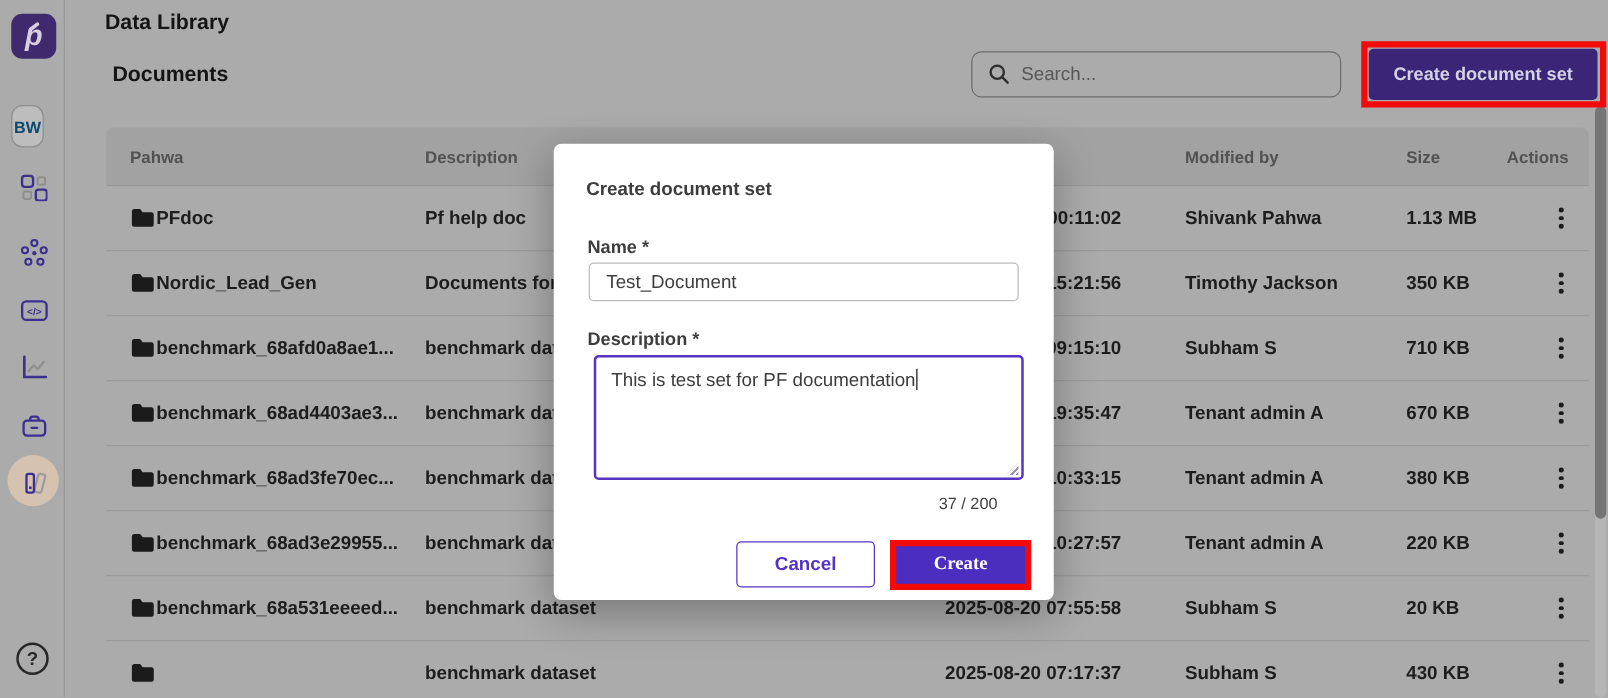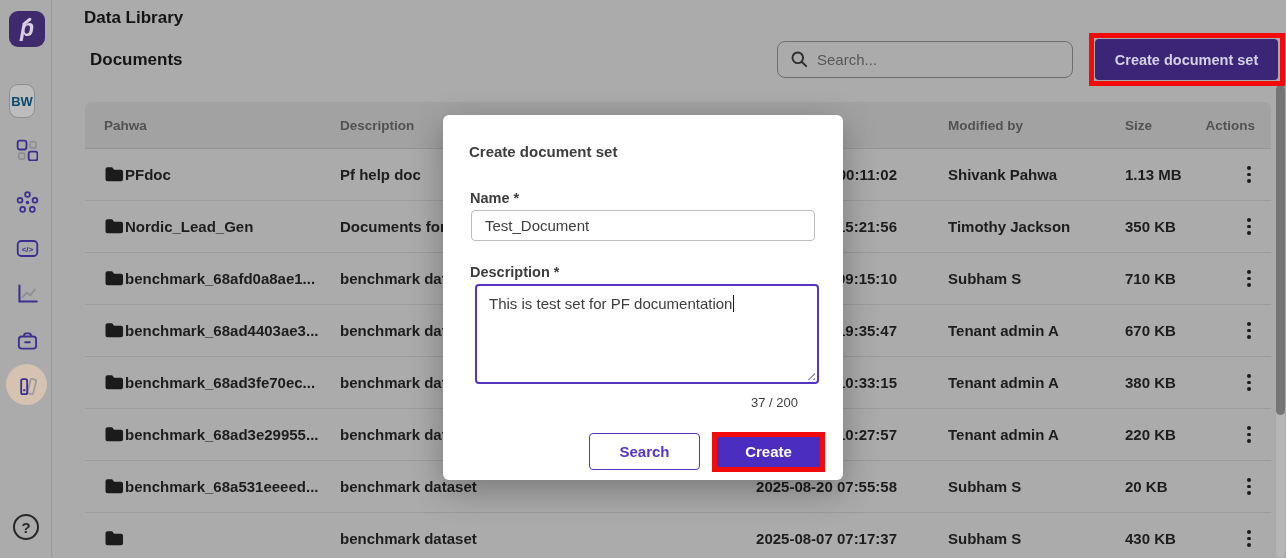--- a/index.html
+++ b/index.html
@@ -46,21 +46,21 @@
   .modal { position:absolute; left:443px; top:115px; width:400px; height:365px; background:#ffffff; border-radius:6px; box-shadow:0 10px 34px rgba(0,0,0,.30); z-index:20; }
   .m-title { position:absolute; left:26px; top:28px; font-size:15px; font-weight:700; color:#3d3d3d; }
   .m-label-name { position:absolute; left:27px; top:75px; font-size:14.5px; font-weight:700; color:#3d3d3d; }
   .m-input { position:absolute; left:28px; top:95px; width:344px; height:31px; border:1px solid #bdbdbd; border-radius:4px; padding-left:13px; font-size:15px; color:#3d3d3d; font-family:"Liberation Sans",sans-serif; outline:none; background:#fff; }
   .m-label-desc { position:absolute; left:27px; top:149px; font-size:14.5px; font-weight:700; color:#3d3d3d; }
   .m-textarea { position:absolute; left:32px; top:169px; width:344px; height:100px; border:2px solid #5534c2; border-radius:4px; padding:9px 12px; font-size:15px; color:#3d3d3d; white-space:pre-wrap; cursor:text; }
   .caret { display:inline-block; width:0; border-left:1.5px solid #1a1a1a; height:17px; vertical-align:-3px; margin-left:1px; }
   .resize-handle { position:absolute; right:2px; bottom:2px; width:10px; height:10px; background:repeating-linear-gradient(135deg, transparent 0 2px, #9a92cf 2px 3.5px); clip-path:polygon(100% 0, 100% 100%, 0 100%); }
   .m-counter { position:absolute; right:45px; top:280px; font-size:13px; color:#3d3d3d; }
   .m-cancel { position:absolute; left:146px; top:318px; width:111px; height:37px; border:1.5px solid #5534c2; border-radius:4px; background:#fff; color:#5534c2; font-size:15px; font-weight:700; font-family:"Liberation Sans",sans-serif; cursor:pointer; }
-  .m-create { position:absolute; left:273px; top:320px; width:105px; height:33px; border:none; border-radius:3px; background:#4b2ec0; color:#ffffff; font-size:15px; font-weight:700; font-family:Liberation Sans, sans-serif; cursor:pointer; }
+  .m-create { position:absolute; left:273px; top:320px; width:105px; height:33px; border:none; border-radius:3px; background:#4b2ec0; color:#ffffff; font-size:15px; font-weight:700; font-family:Liberation Serif, serif; cursor:pointer; }
 
   
   .annot { position:absolute; border:5px solid #f30b0b; z-index:40; pointer-events:none; }
   .annot-top { left:1089px; top:33px; width:196px; height:53px; }
   .annot-create { left:712px; top:432px; width:113px; height:40px; }
 
   svg { display:block; }
 </style>
 </head>
 <body>
@@ -283,21 +283,21 @@
         </div>
       </div>
   </div>
   <div class="trow">
     <div class="c-name">
         <svg width="20" height="17" viewBox="0 0 20 17">
           <path d="M1.5 3.2 a2 2 0 0 1 2-2 h4.6 l2 2.5 h6.9 a2 2 0 0 1 2 2 v7.6 a2 2 0 0 1 -2 2 h-13.5 a2 2 0 0 1 -2-2 z" fill="#1b1b1b"></path>
         </svg>
       </div>
     <div class="c-desc">benchmark dataset</div>
-    <div class="c-mod-on">2025-08-07 07:17:37</div>
+    <div class="c-mod-on">2025-08-20 07:17:37</div>
     <div class="c-mod-by">Subham S</div>
     <div class="c-size">430 KB</div>
     <div class="c-actions">
         <div class="dots">
           <i></i>
           <i></i>
           <i></i>
         </div>
       </div>
   </div>
@@ -306,18 +306,18 @@
 <div class="sb-track"></div>
 <div class="sb-thumb"></div>
 
 <div class="modal">
   <div class="m-title">Create document set</div>
   <div class="m-label-name">Name *</div>
   <input class="m-input" type="text" value="Test_Document" style="">
   <div class="m-label-desc">Description *</div>
   <div class="m-textarea"><span>This is test set for PF documentation</span><span class="caret"></span><span class="resize-handle"></span></div>
   <div class="m-counter">37 / 200</div>
-  <button class="m-cancel">Search</button>
+  <button class="m-cancel">Cancel</button>
   <button class="m-create">Create</button>
 </div>
 
 <div class="annot annot-top"></div>
 <div class="annot annot-create"></div>
 
 </body></html>

